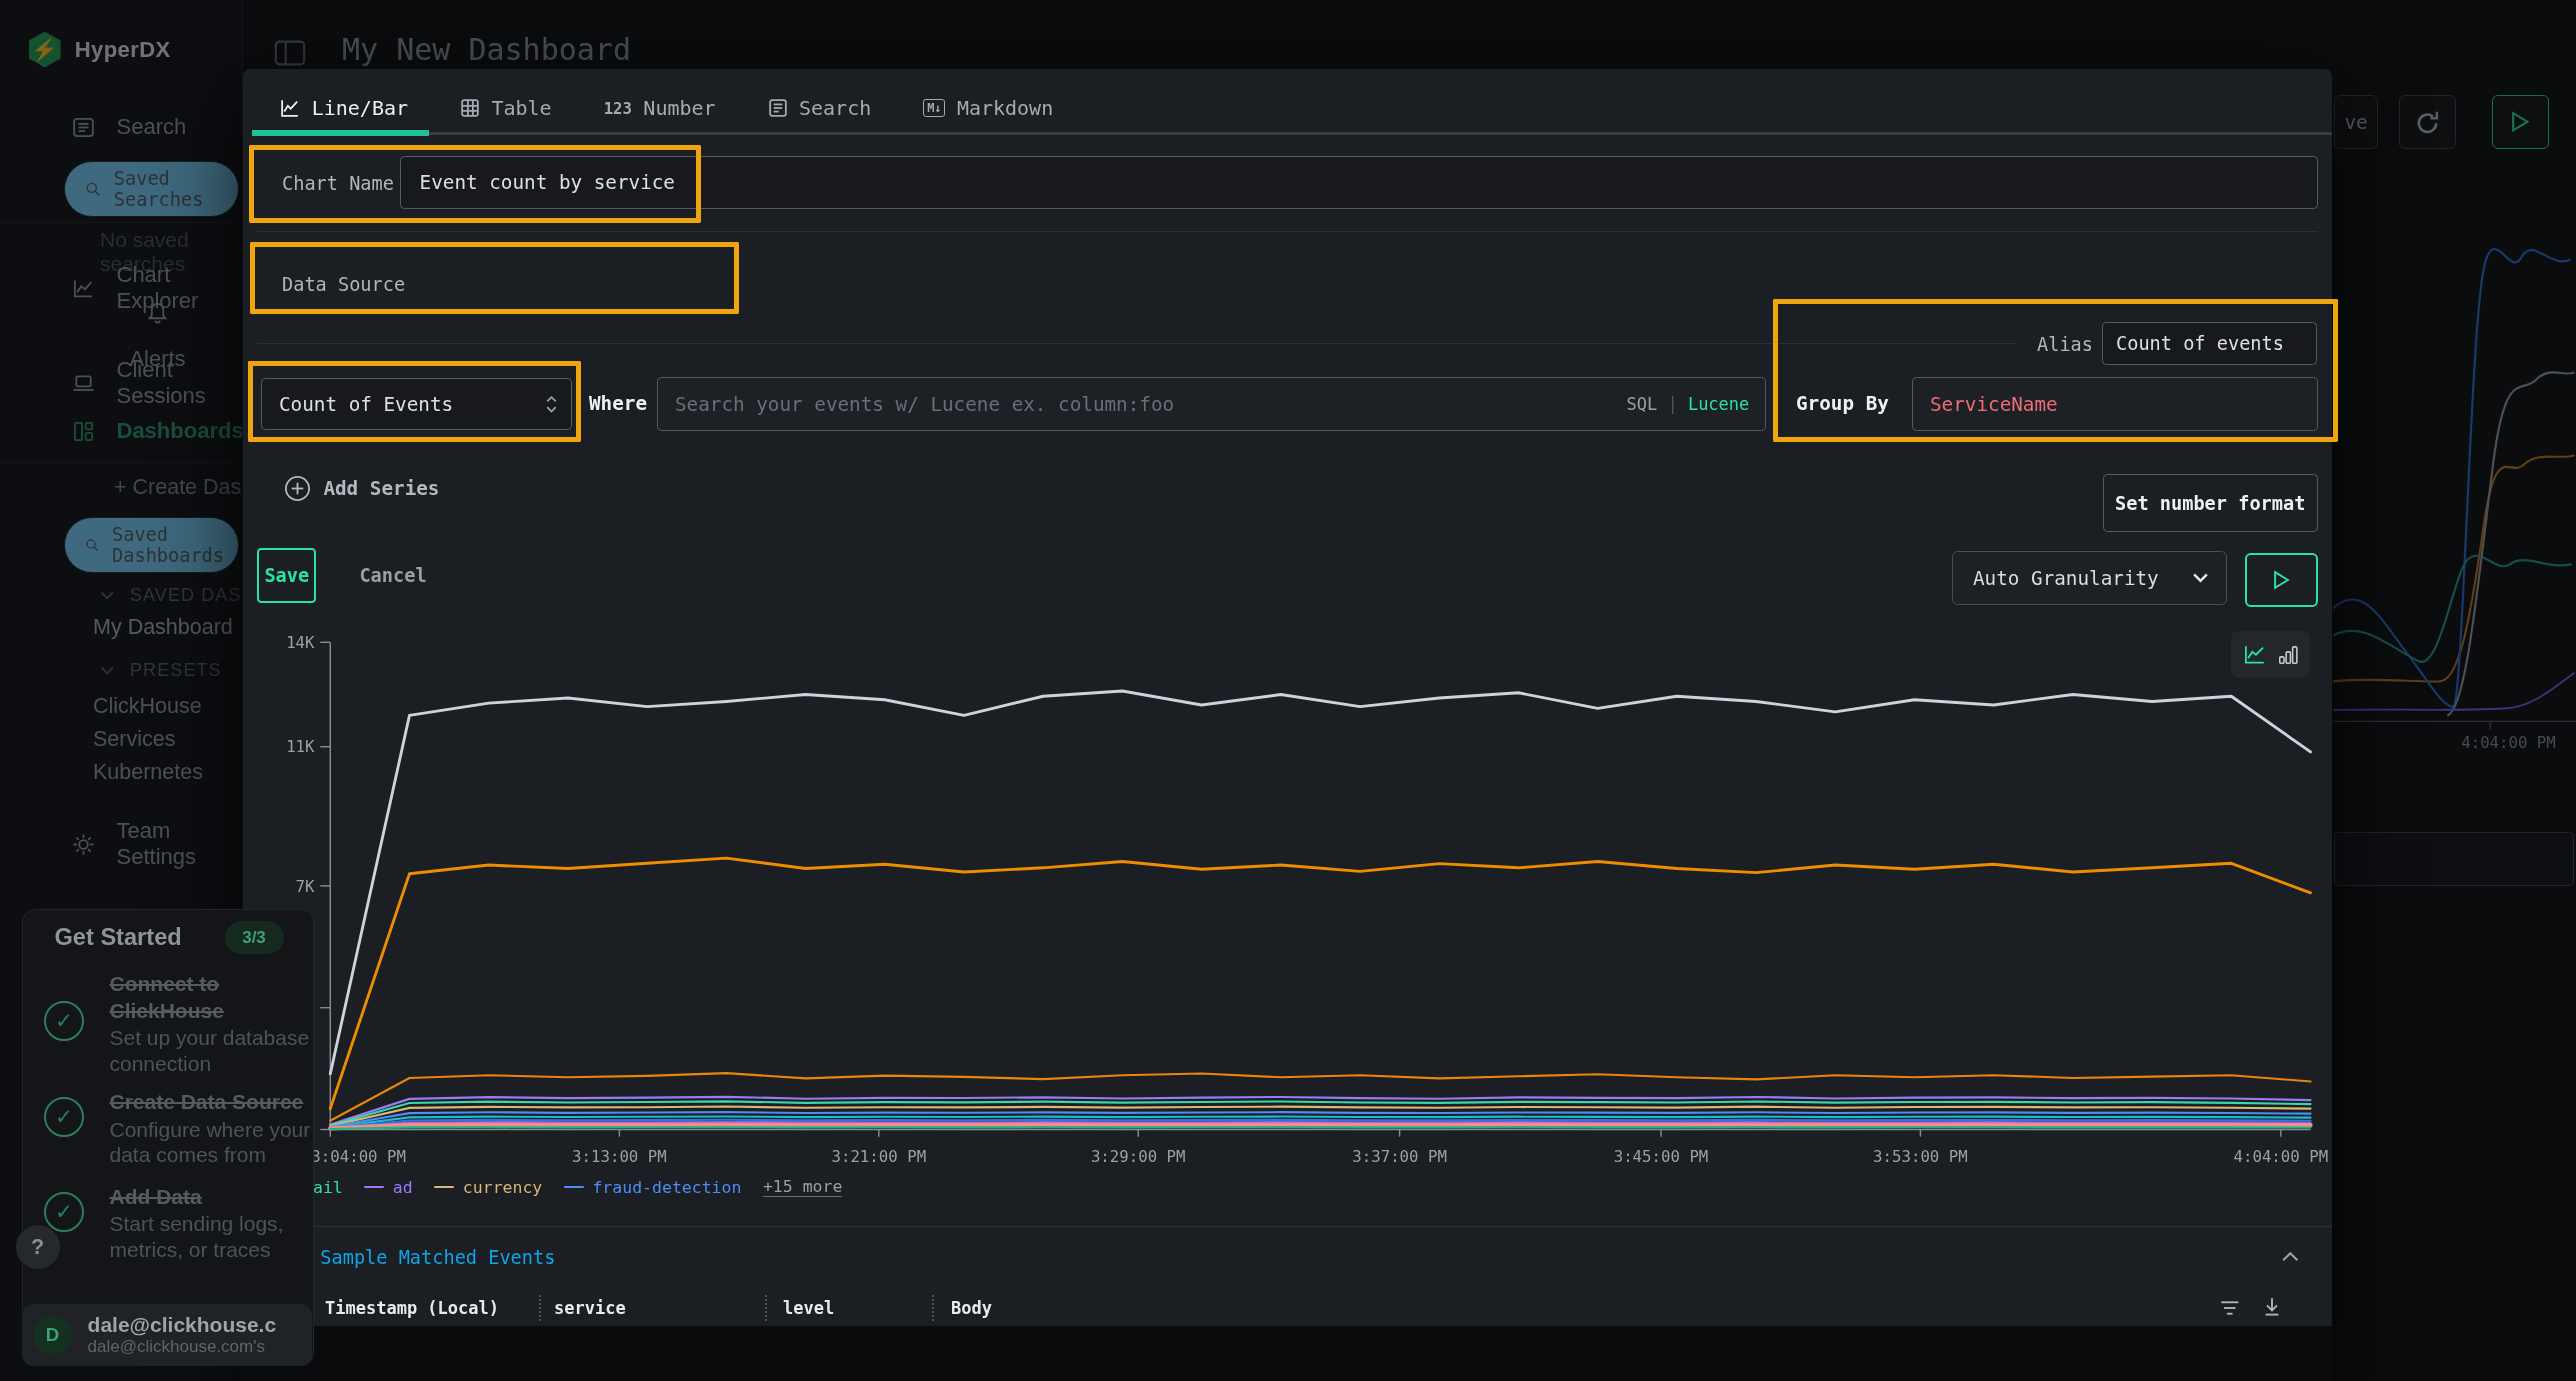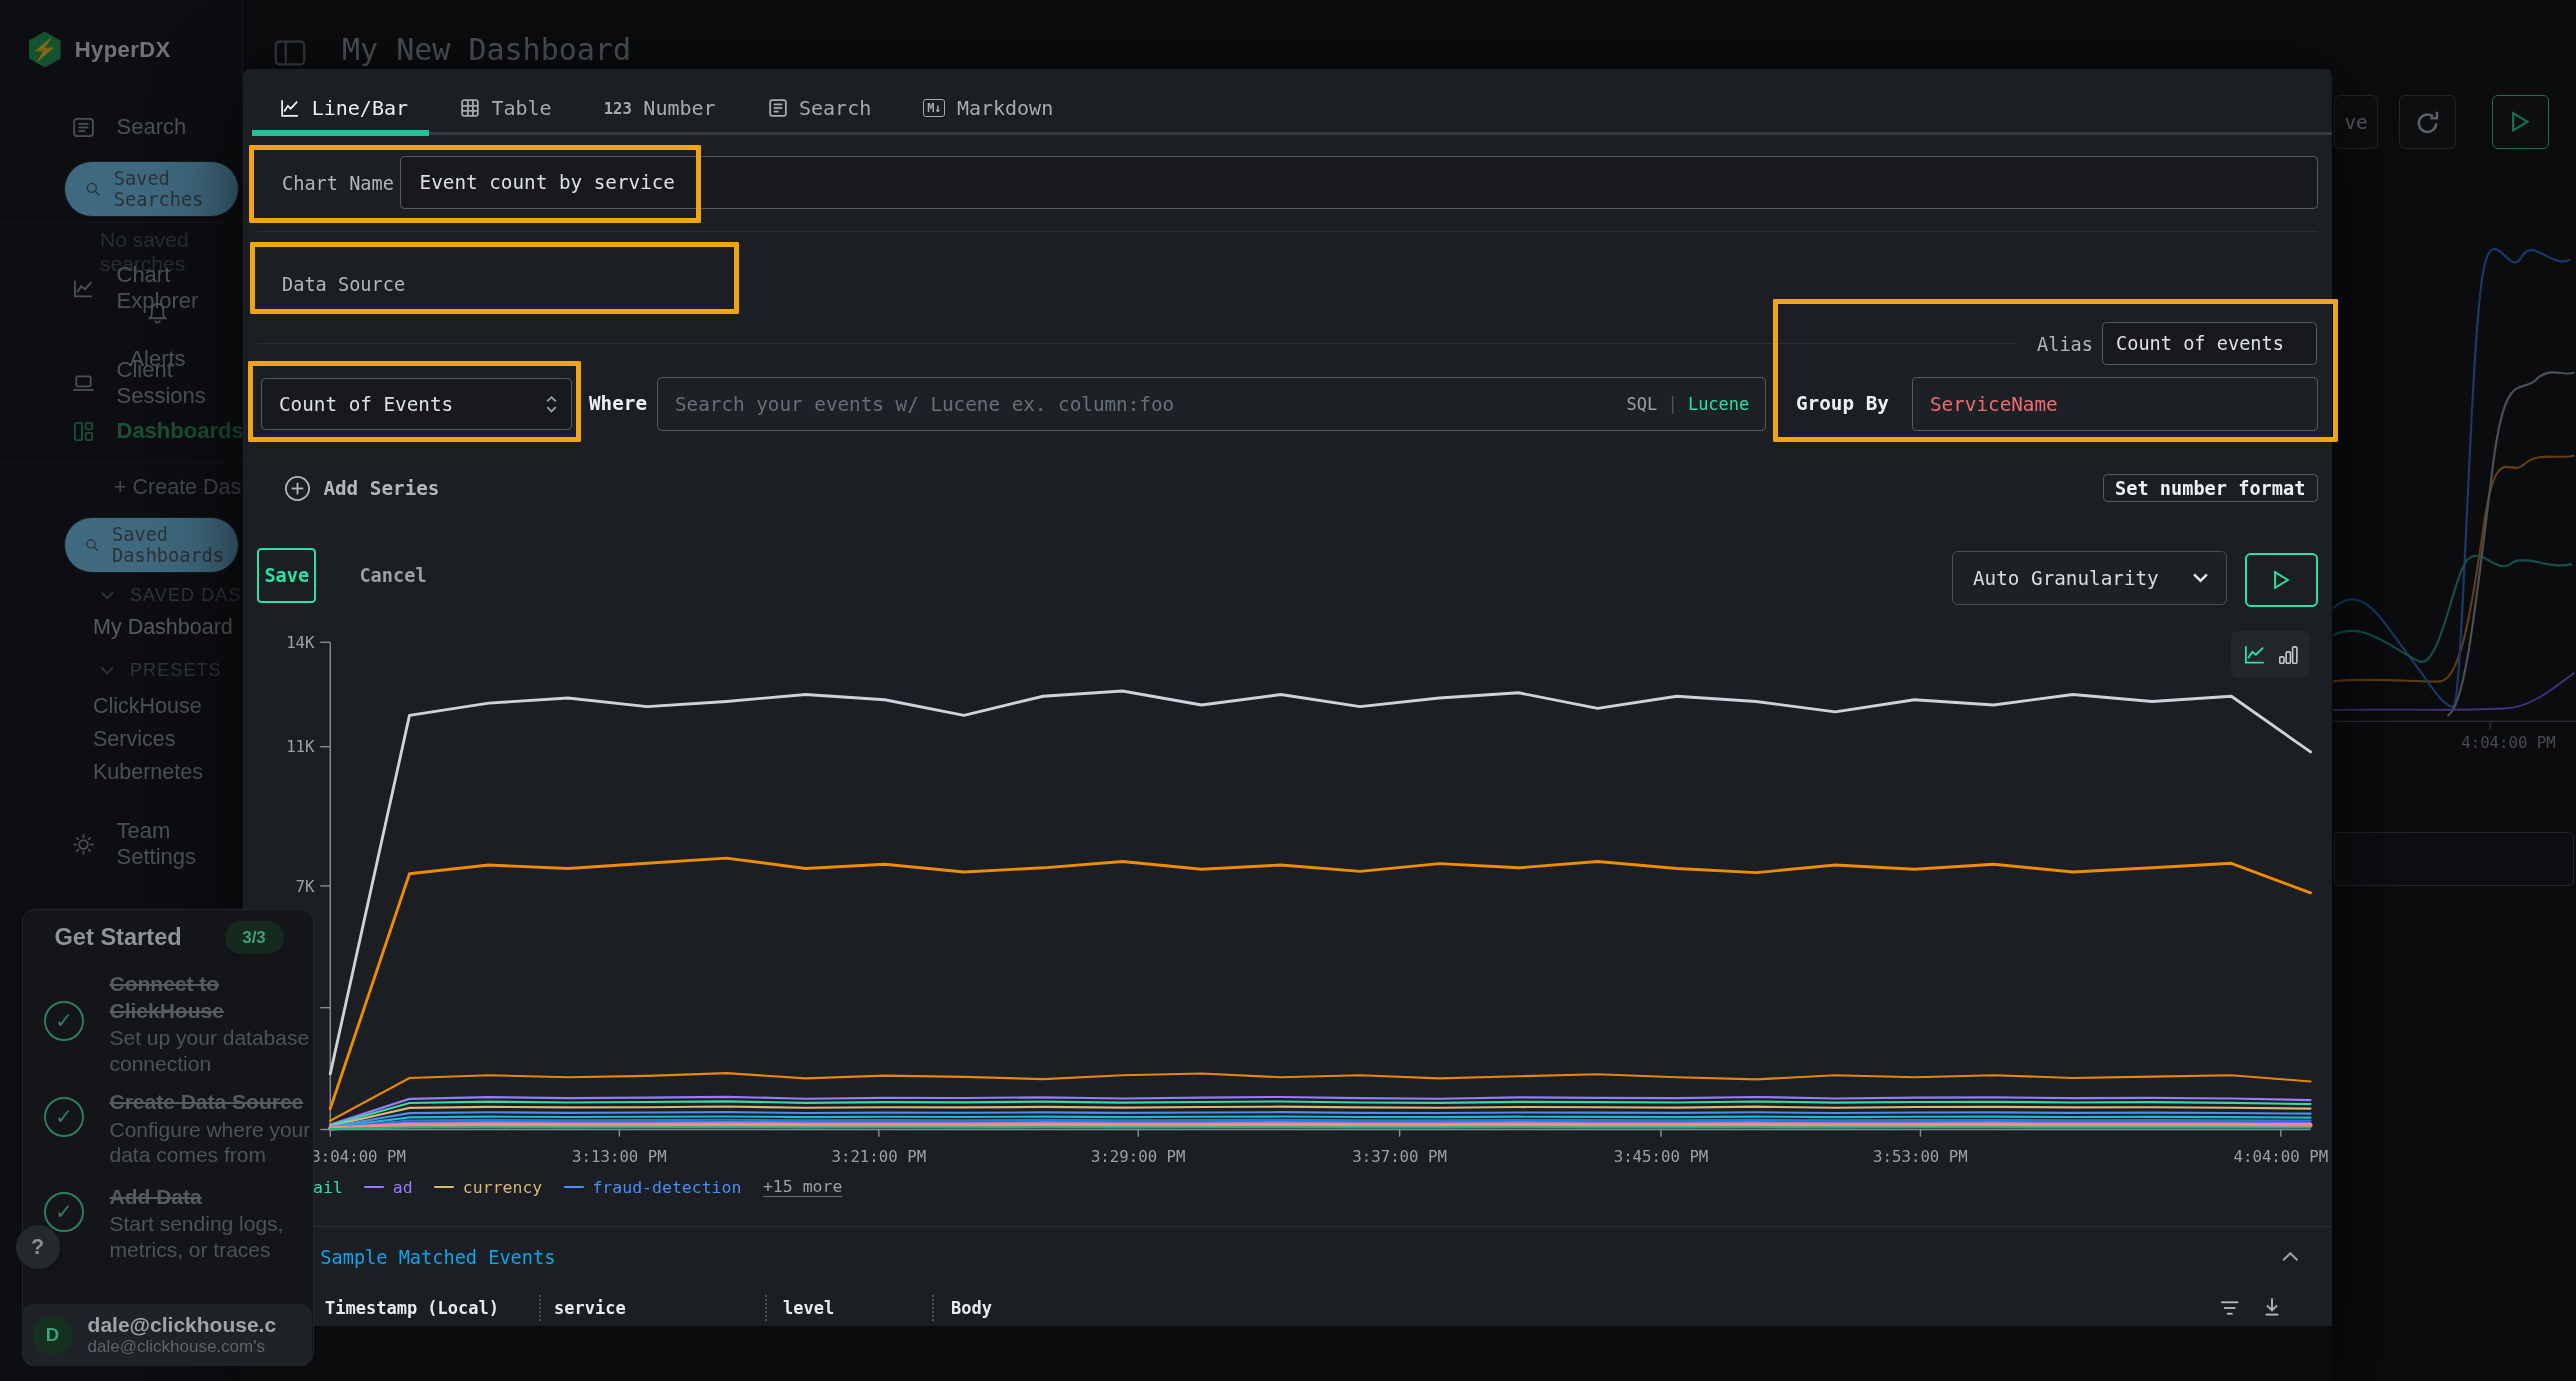--- a/index.html
+++ b/index.html
@@ -351,21 +351,21 @@
   </div>
 
   <div class="add-series">
     <svg class="icon" width="29" height="29" viewBox="0 0 40 40">
         <circle cx="20" cy="20" r="16" fill="none" stroke="#b4b8be" stroke-width="2.5"></circle>
         <line x1="20" y1="12" x2="20" y2="28" stroke="#b4b8be" stroke-width="2.5"></line>
         <line x1="12" y1="20" x2="28" y2="20" stroke="#b4b8be" stroke-width="2.5"></line>
       </svg>
     <span>Add Series</span>
   </div>
-  <div class="btn btn-outline" style="right:14.3px;top:405px;width:215px;height:28px;">Set number format</div>
+  <div class="btn btn-outline" style="right:14.3px;top:405px;width:215px;height:58px;">Set number format</div>
 
   <div class="btn btn-save" style="left:14.3px;top:479px;width:59px;height:55px;">Save</div>
   <div class="btn btn-plain" style="left:107px;top:479px;width:86px;height:55px;">Cancel</div>
   <div class="granularity">
     <span>Auto Granularity</span>
     <svg class="icon" style="margin-left:auto;margin-right:17px;" width="17" height="10" viewBox="0 0 24 14">
         <path d="M3 2 L12 11 L21 2" fill="none" stroke="#e8eaec" stroke-width="3.5"></path>
       </svg>
   </div>
   <div class="btn btn-play" style="left:2002px;top:484px;width:73px;height:54px;">

